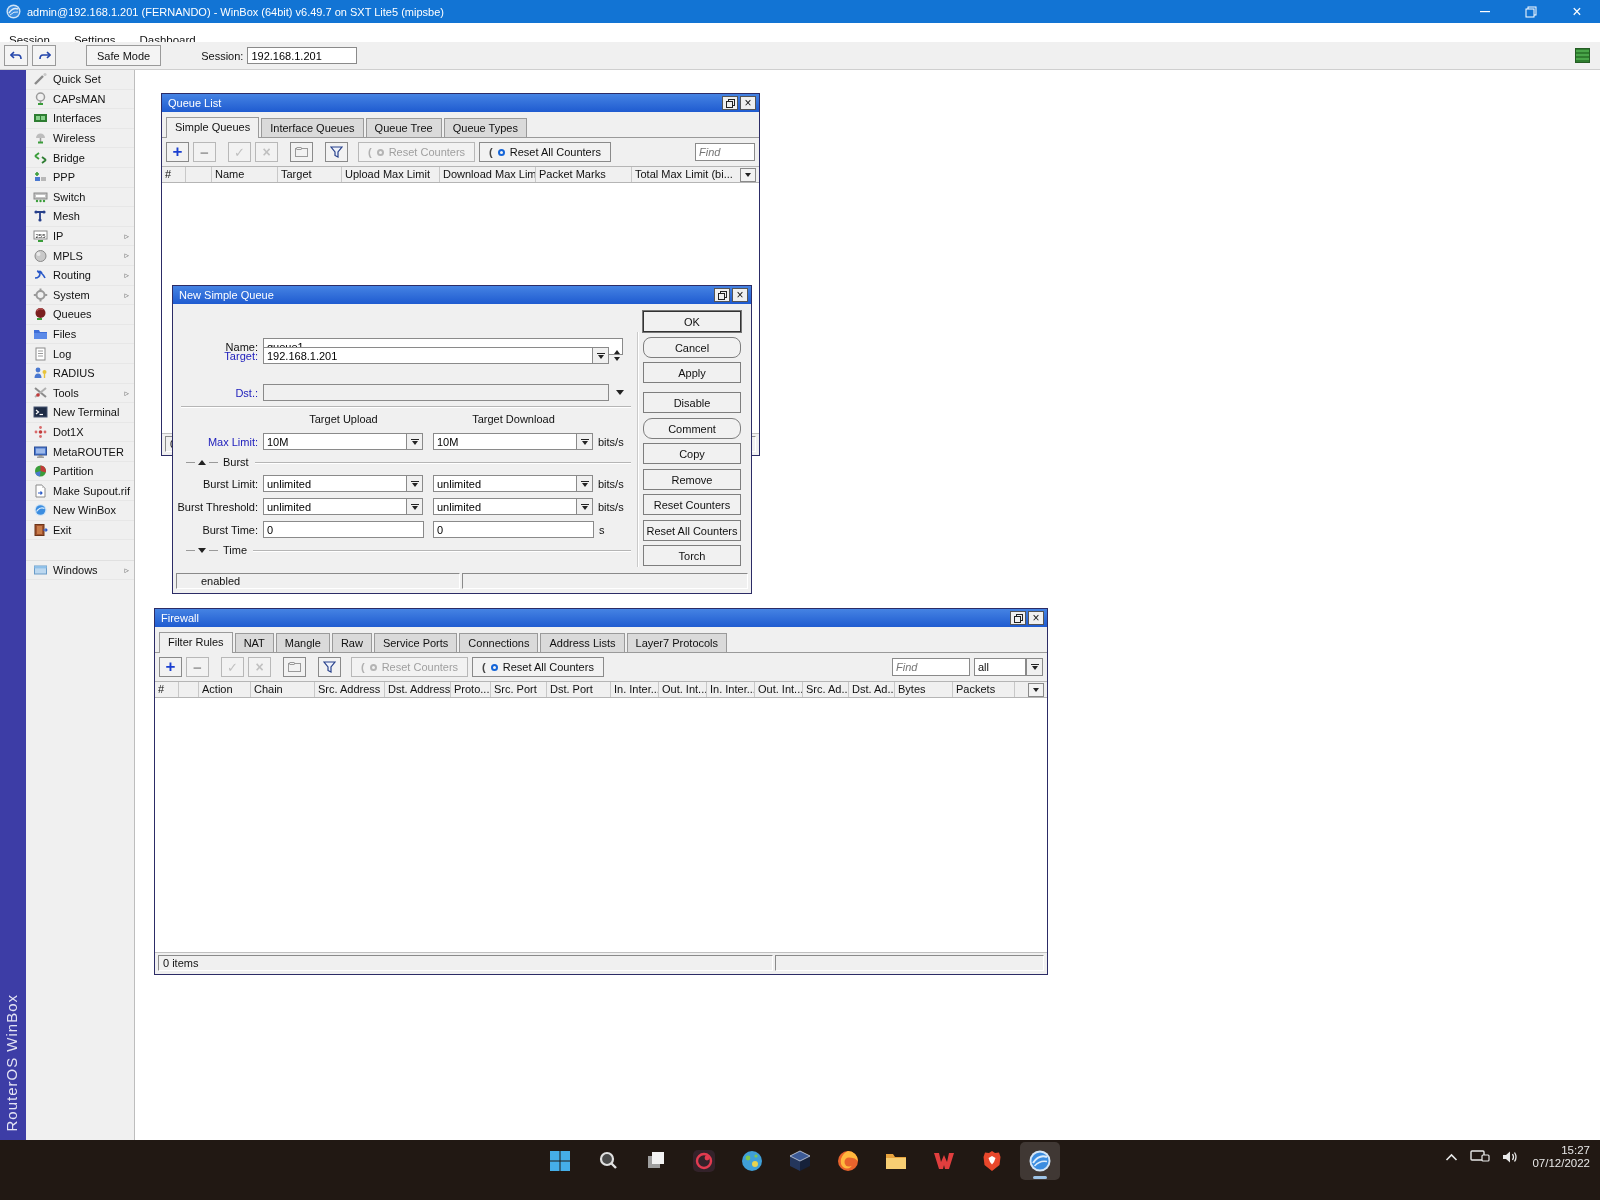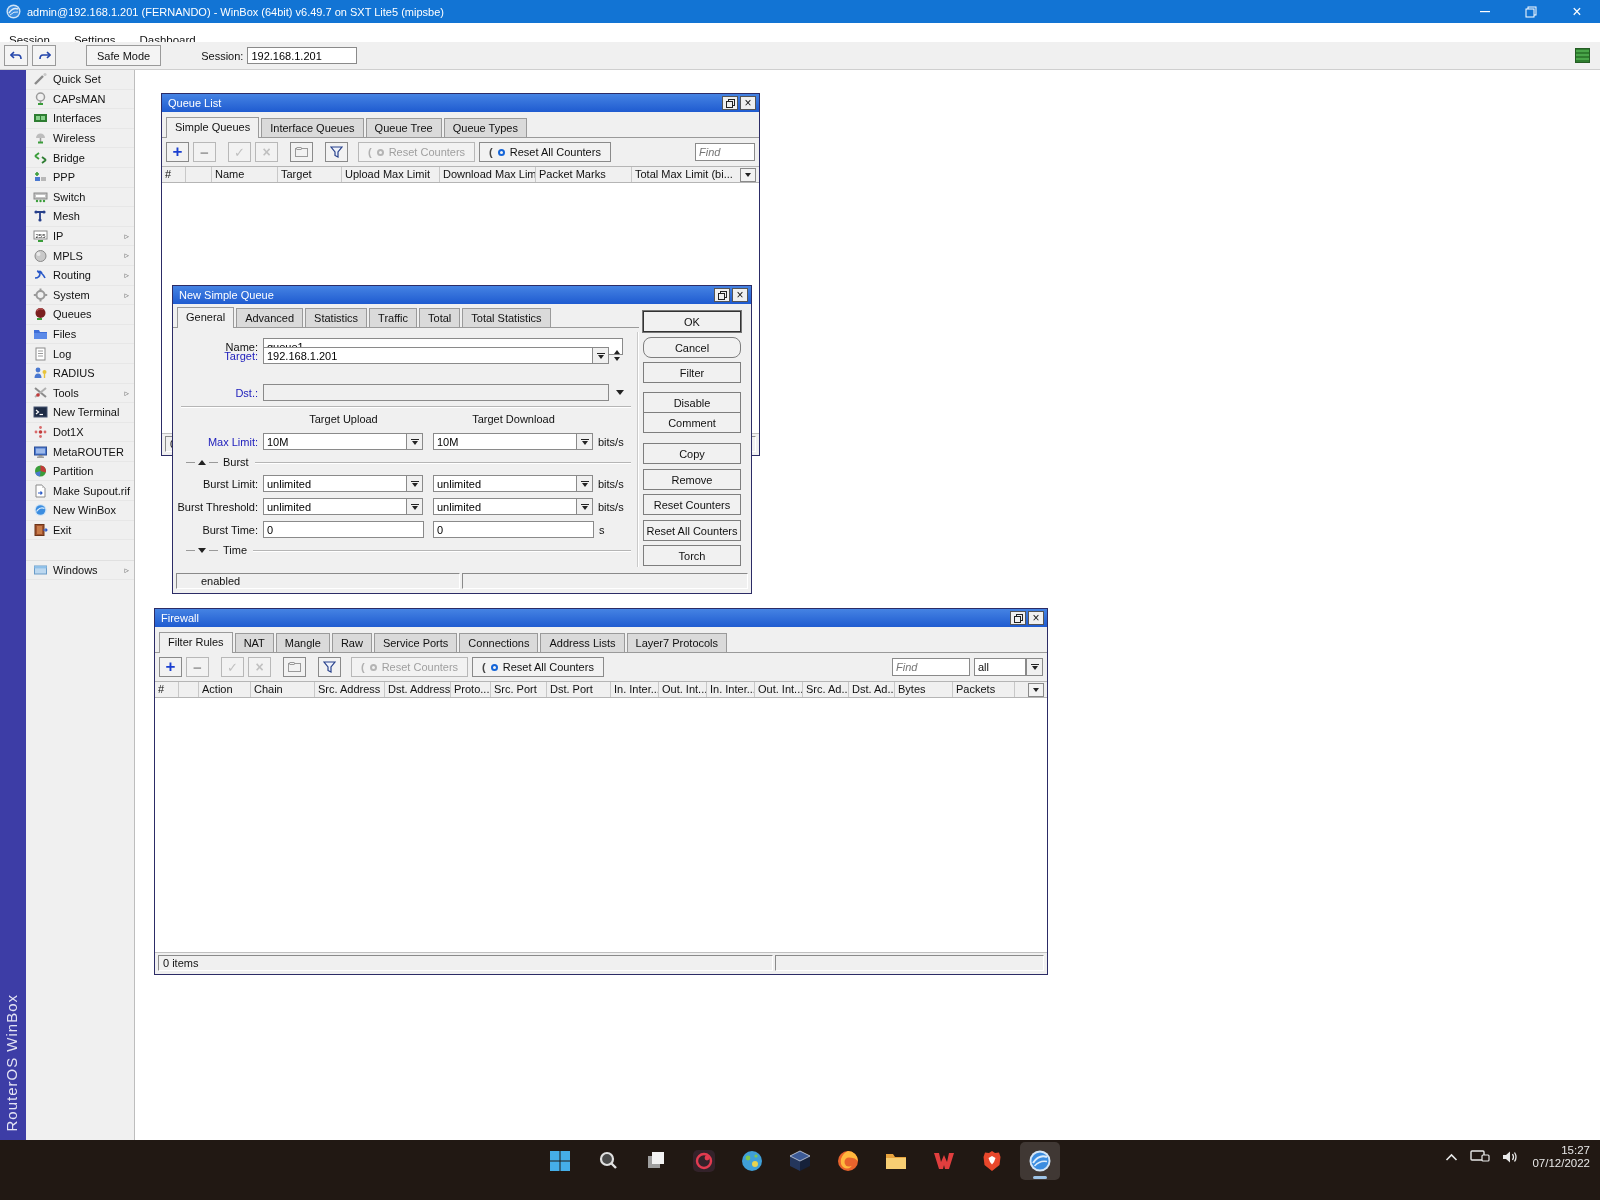--- a/index.html
+++ b/index.html
@@ -449,28 +449,20 @@
       <span class="wbtn">
           <svg width="9" height="9">
             <rect x="2.5" y="0.5" width="6" height="6" fill="none" stroke="#222"></rect>
             <rect x="0.5" y="2.5" width="6" height="6" fill="#f0f0f0" stroke="#222"></rect>
           </svg>
         </span>
       <span class="wbtn" style="font-size:12px;">×</span>
     </span>
   </div>
   <div class="dcontent">
-    <div class="tabs" style="position:absolute; left:0; top:0; width:466px;">
-      <span class="tab active">General</span>
-      <span class="tab">Advanced</span>
-      <span class="tab">Statistics</span>
-      <span class="tab">Traffic</span>
-      <span class="tab">Total</span>
-      <span class="tab">Total Statistics</span>
-    </div>
     <div class="vsep"></div>
 
     <div class="drow" style="left:4px; top:34px;">
       <span class="dlabel">Name:</span>
       <input class="dinput" style="width: 360px;" value="queue1">
     </div>
     <div class="drow" style="left:4px; top:43px;">
       <span class="dlabel blue">Target:</span>
       <input class="dinput" style="width: 330px;" value="192.168.1.201">
       <span class="dropbtn" style="margin-left:-1px;">
@@ -554,23 +546,23 @@
     <div class="secthead" style="left:10px; top:240px; width:448px;">
       <span class="dash"></span>
       <span class="tri-down"></span>
       <span class="dash"></span>
       <span style="padding:0 2px;">Time</span>
       <span class="line"></span>
     </div>
 
     <span class="dbtn default" style="top:7px;">OK</span>
     <span class="dbtn" style="top:33px;border-radius:8px;">Cancel</span>
-    <span class="dbtn" style="top:58px;">Filter</span>
+    <span class="dbtn" style="top:58px;">Apply</span>
     <span class="dbtn" style="top:88px;">Disable</span>
-    <span class="dbtn" style="top:108px;">Comment</span>
+    <span class="dbtn" style="top:114px;border-radius:9px;">Comment</span>
     <span class="dbtn" style="top:139px;">Copy</span>
     <span class="dbtn" style="top:165px;">Remove</span>
     <span class="dbtn" style="top:190px;">Reset Counters</span>
     <span class="dbtn" style="top:216px;">Reset All Counters</span>
     <span class="dbtn" style="top:241px;">Torch</span>
 
     <div style="position:absolute; left:3px; right:3px; top:269px; display:flex; gap:2px;">
       <span class="statusbox" style="width:284px;padding-left:24px;">enabled</span>
       <span class="statusbox" style="flex:1;"></span>
     </div>

